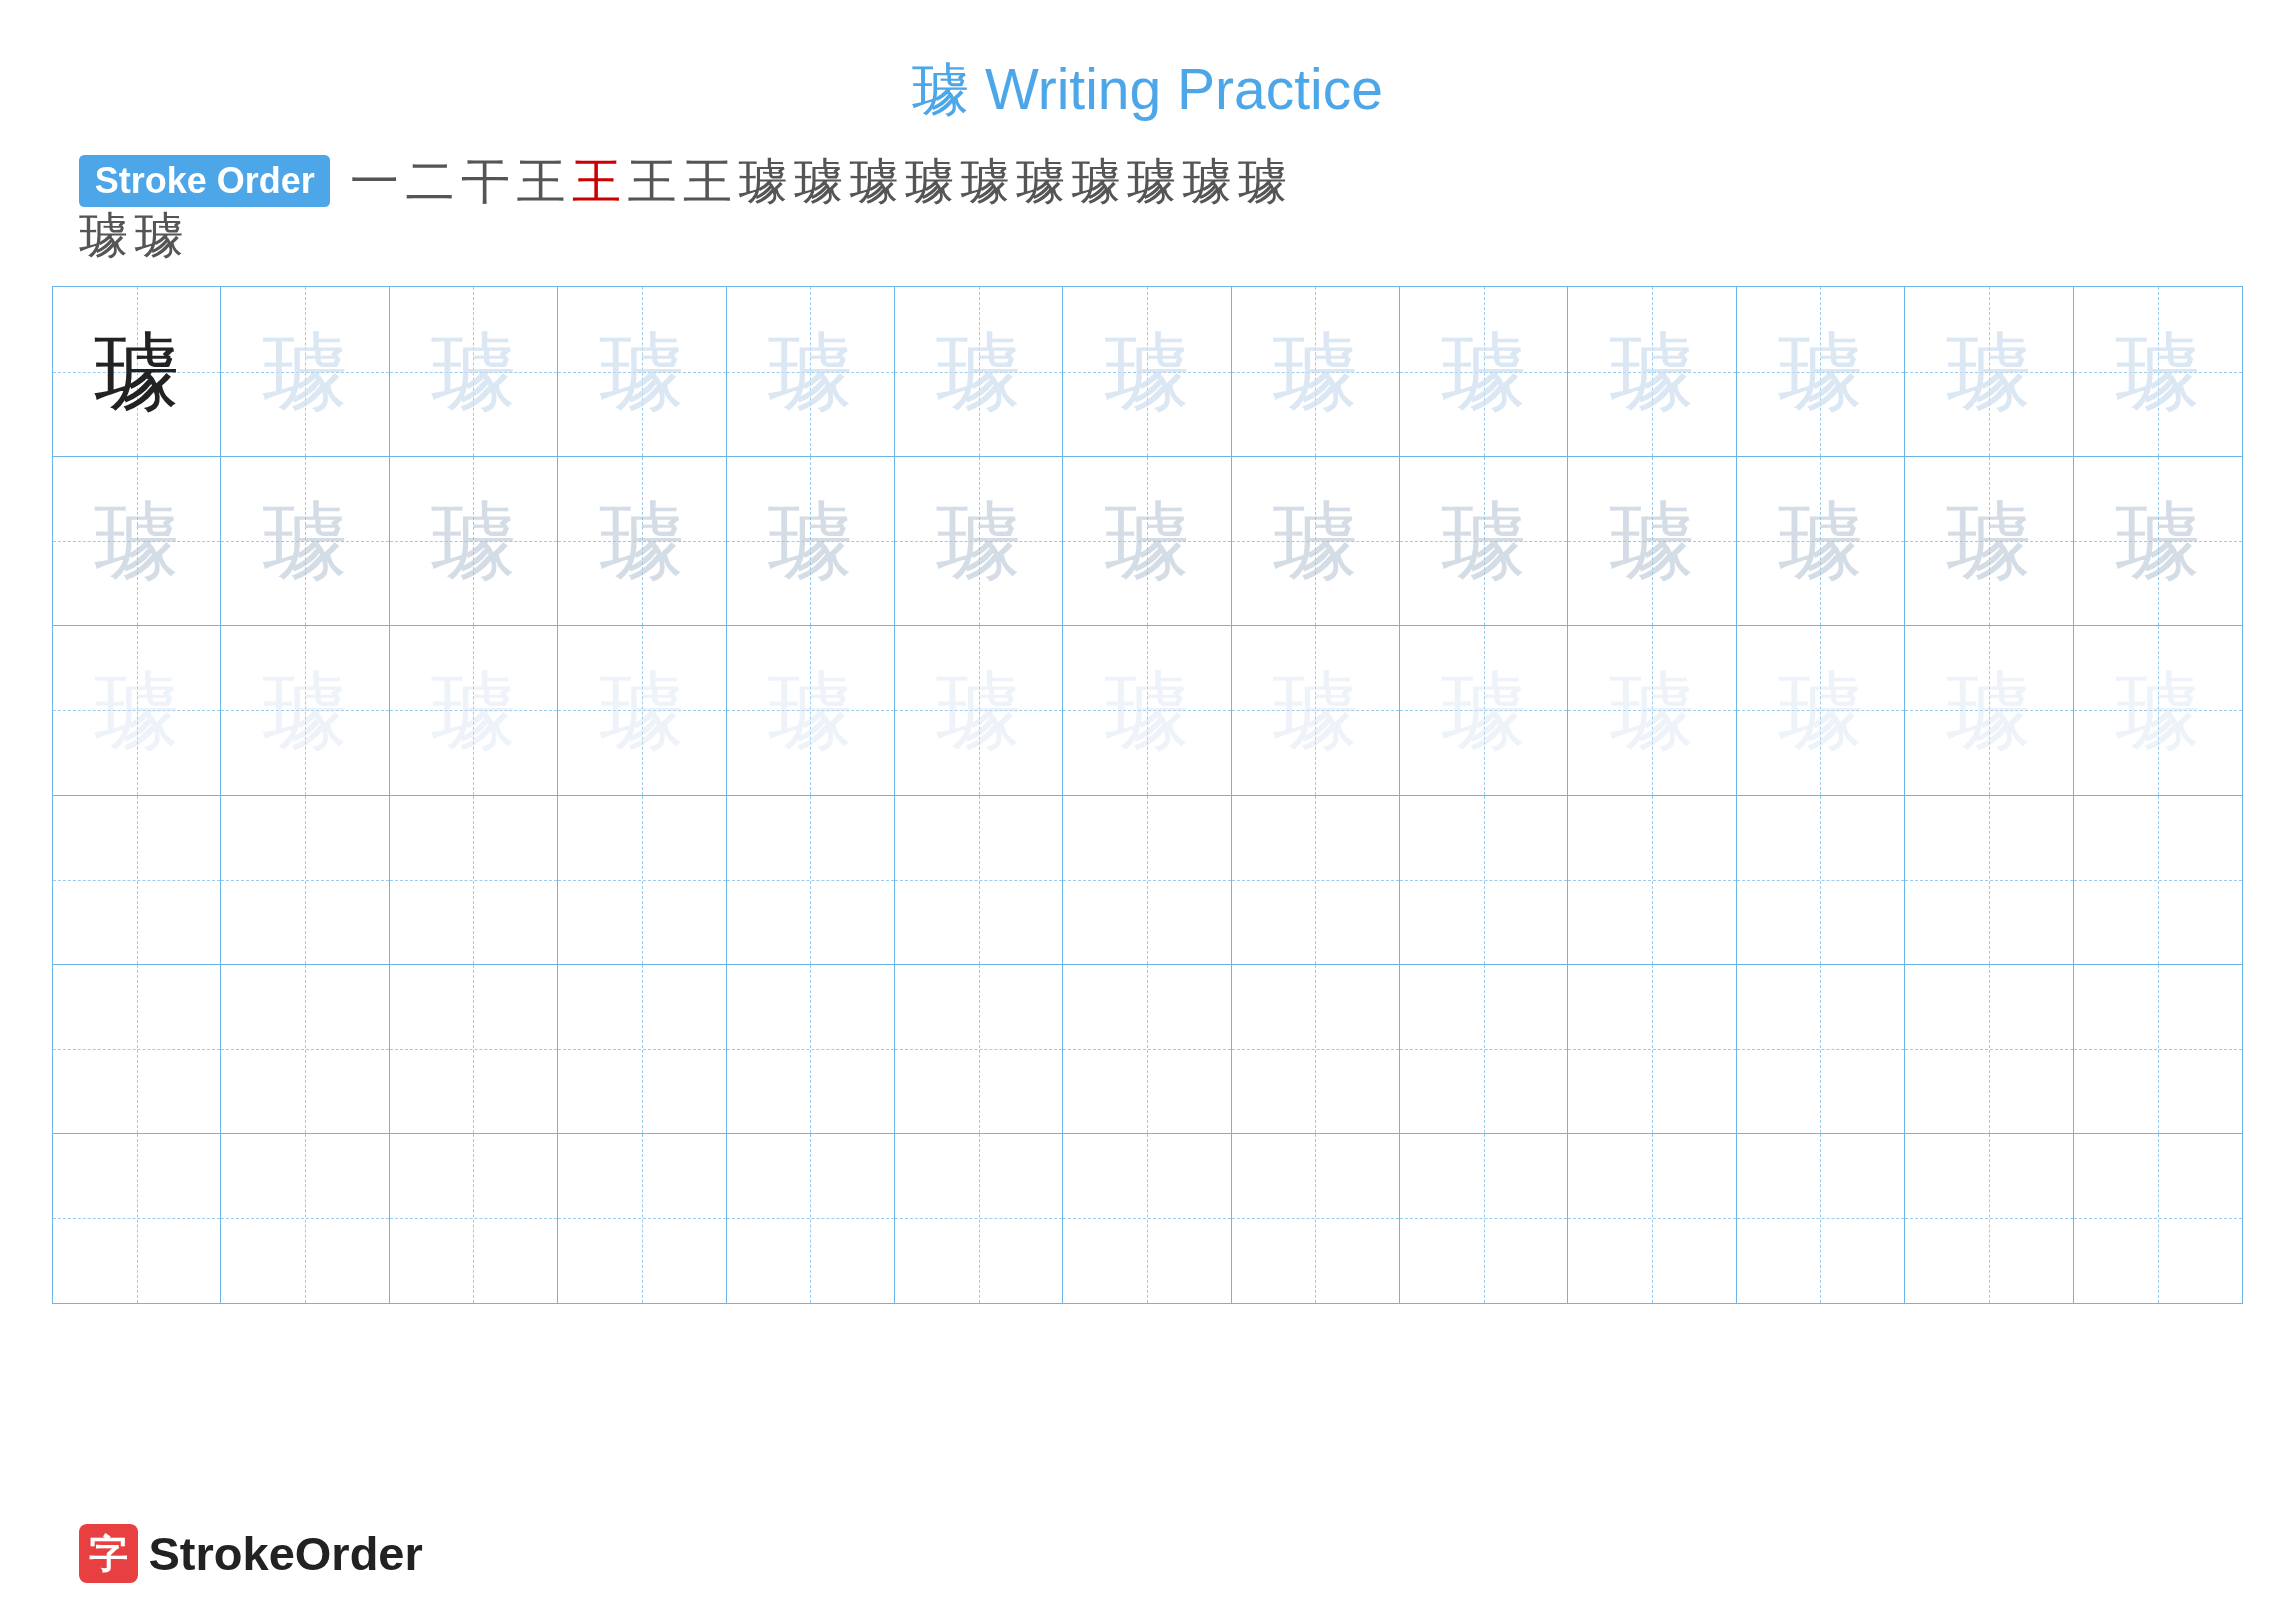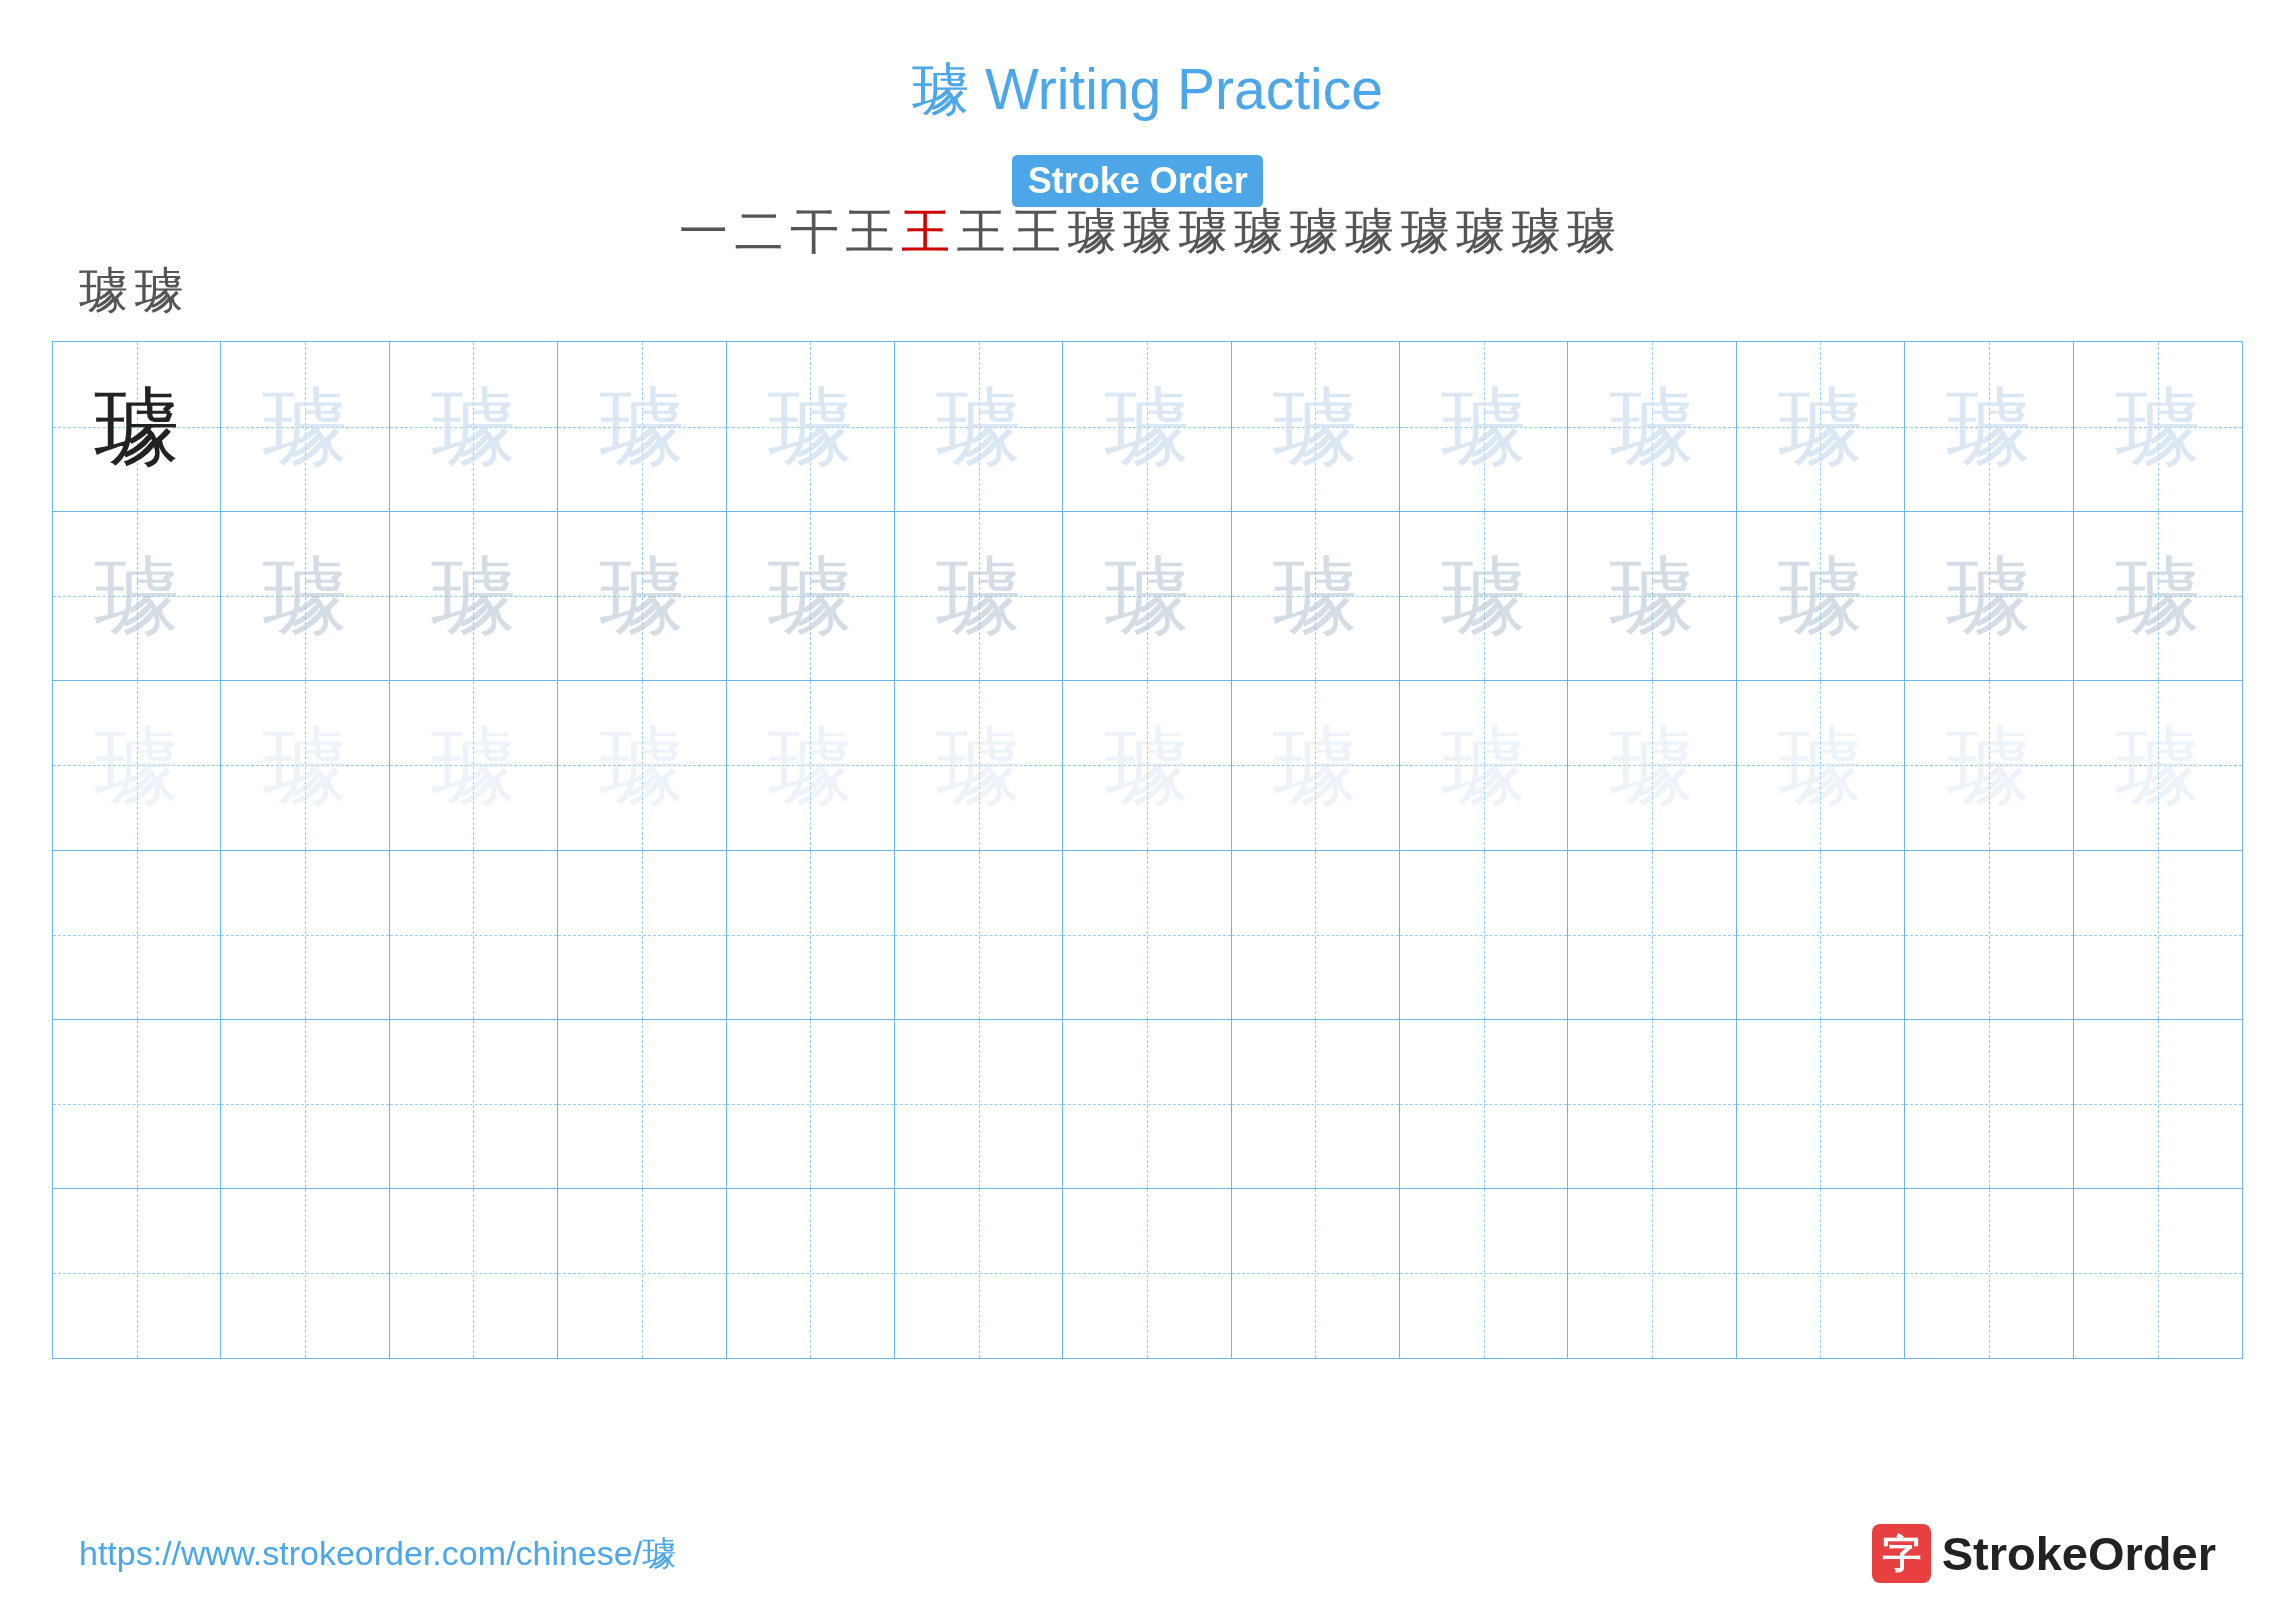--- a/index.html
+++ b/index.html
@@ -24,22 +24,21 @@
       font-weight: normal;
       margin-top: 40px;
     }
 
     
     .stroke-order-area {
       display: flex;
       align-items: center;
       flex-wrap: wrap;
       padding: 0 79px;
-      margin-bottom: 10px;
-      flex-direction: column;
+      margin-bottom: 4px;
     }
     .stroke-order-badge {
       background: #4da6e8;
       color: white;
       font-size: 36px;
       font-weight: bold;
       padding: 5.2px 15.7px;
       border-radius: 5.2px;
       margin-right: 19.6px;
       white-space: nowrap;
@@ -373,21 +372,20 @@
     <div class="grid-cell"></div>
     <div class="grid-cell"></div>
     <div class="grid-cell"></div>
     <div class="grid-cell"></div>
     <div class="grid-cell"></div>
   </div>
 
 </div>
 
 <div class="footer">
-  <span class="footer-url">https://www.strokeorder.com/chinese/璩</span>
   <div class="footer-logo">
     <div class="footer-logo-icon">
       <span>字</span>
     </div>
     <span class="footer-logo-text">StrokeOrder</span>
   </div>
 </div>
 
 
 </body></html>

